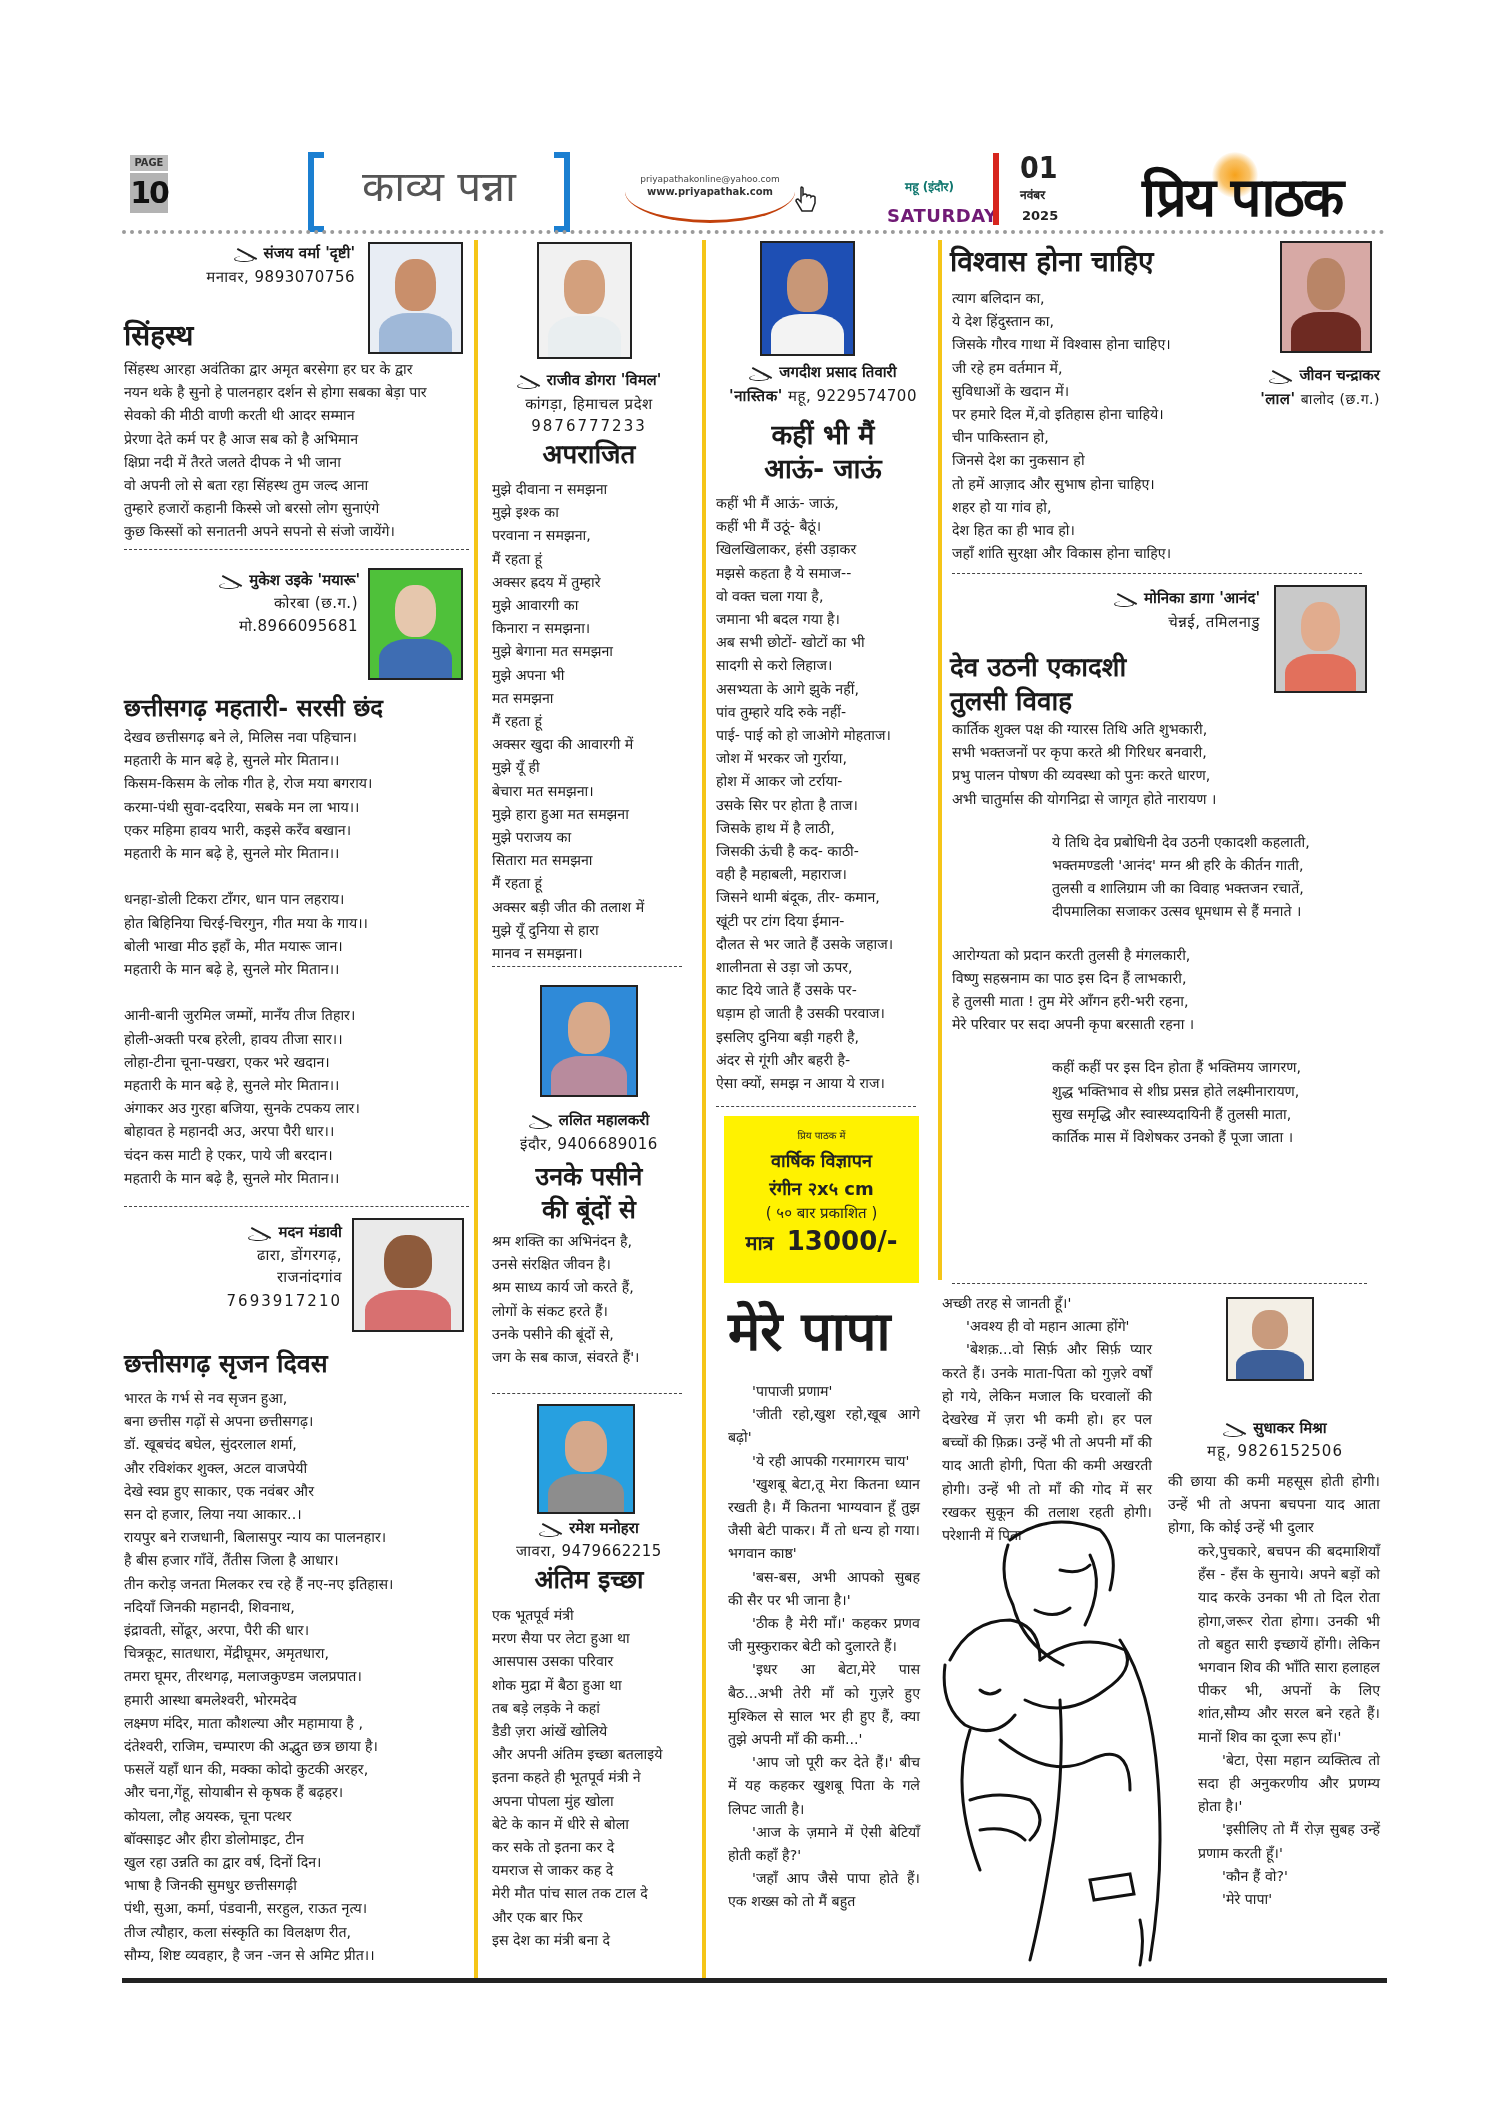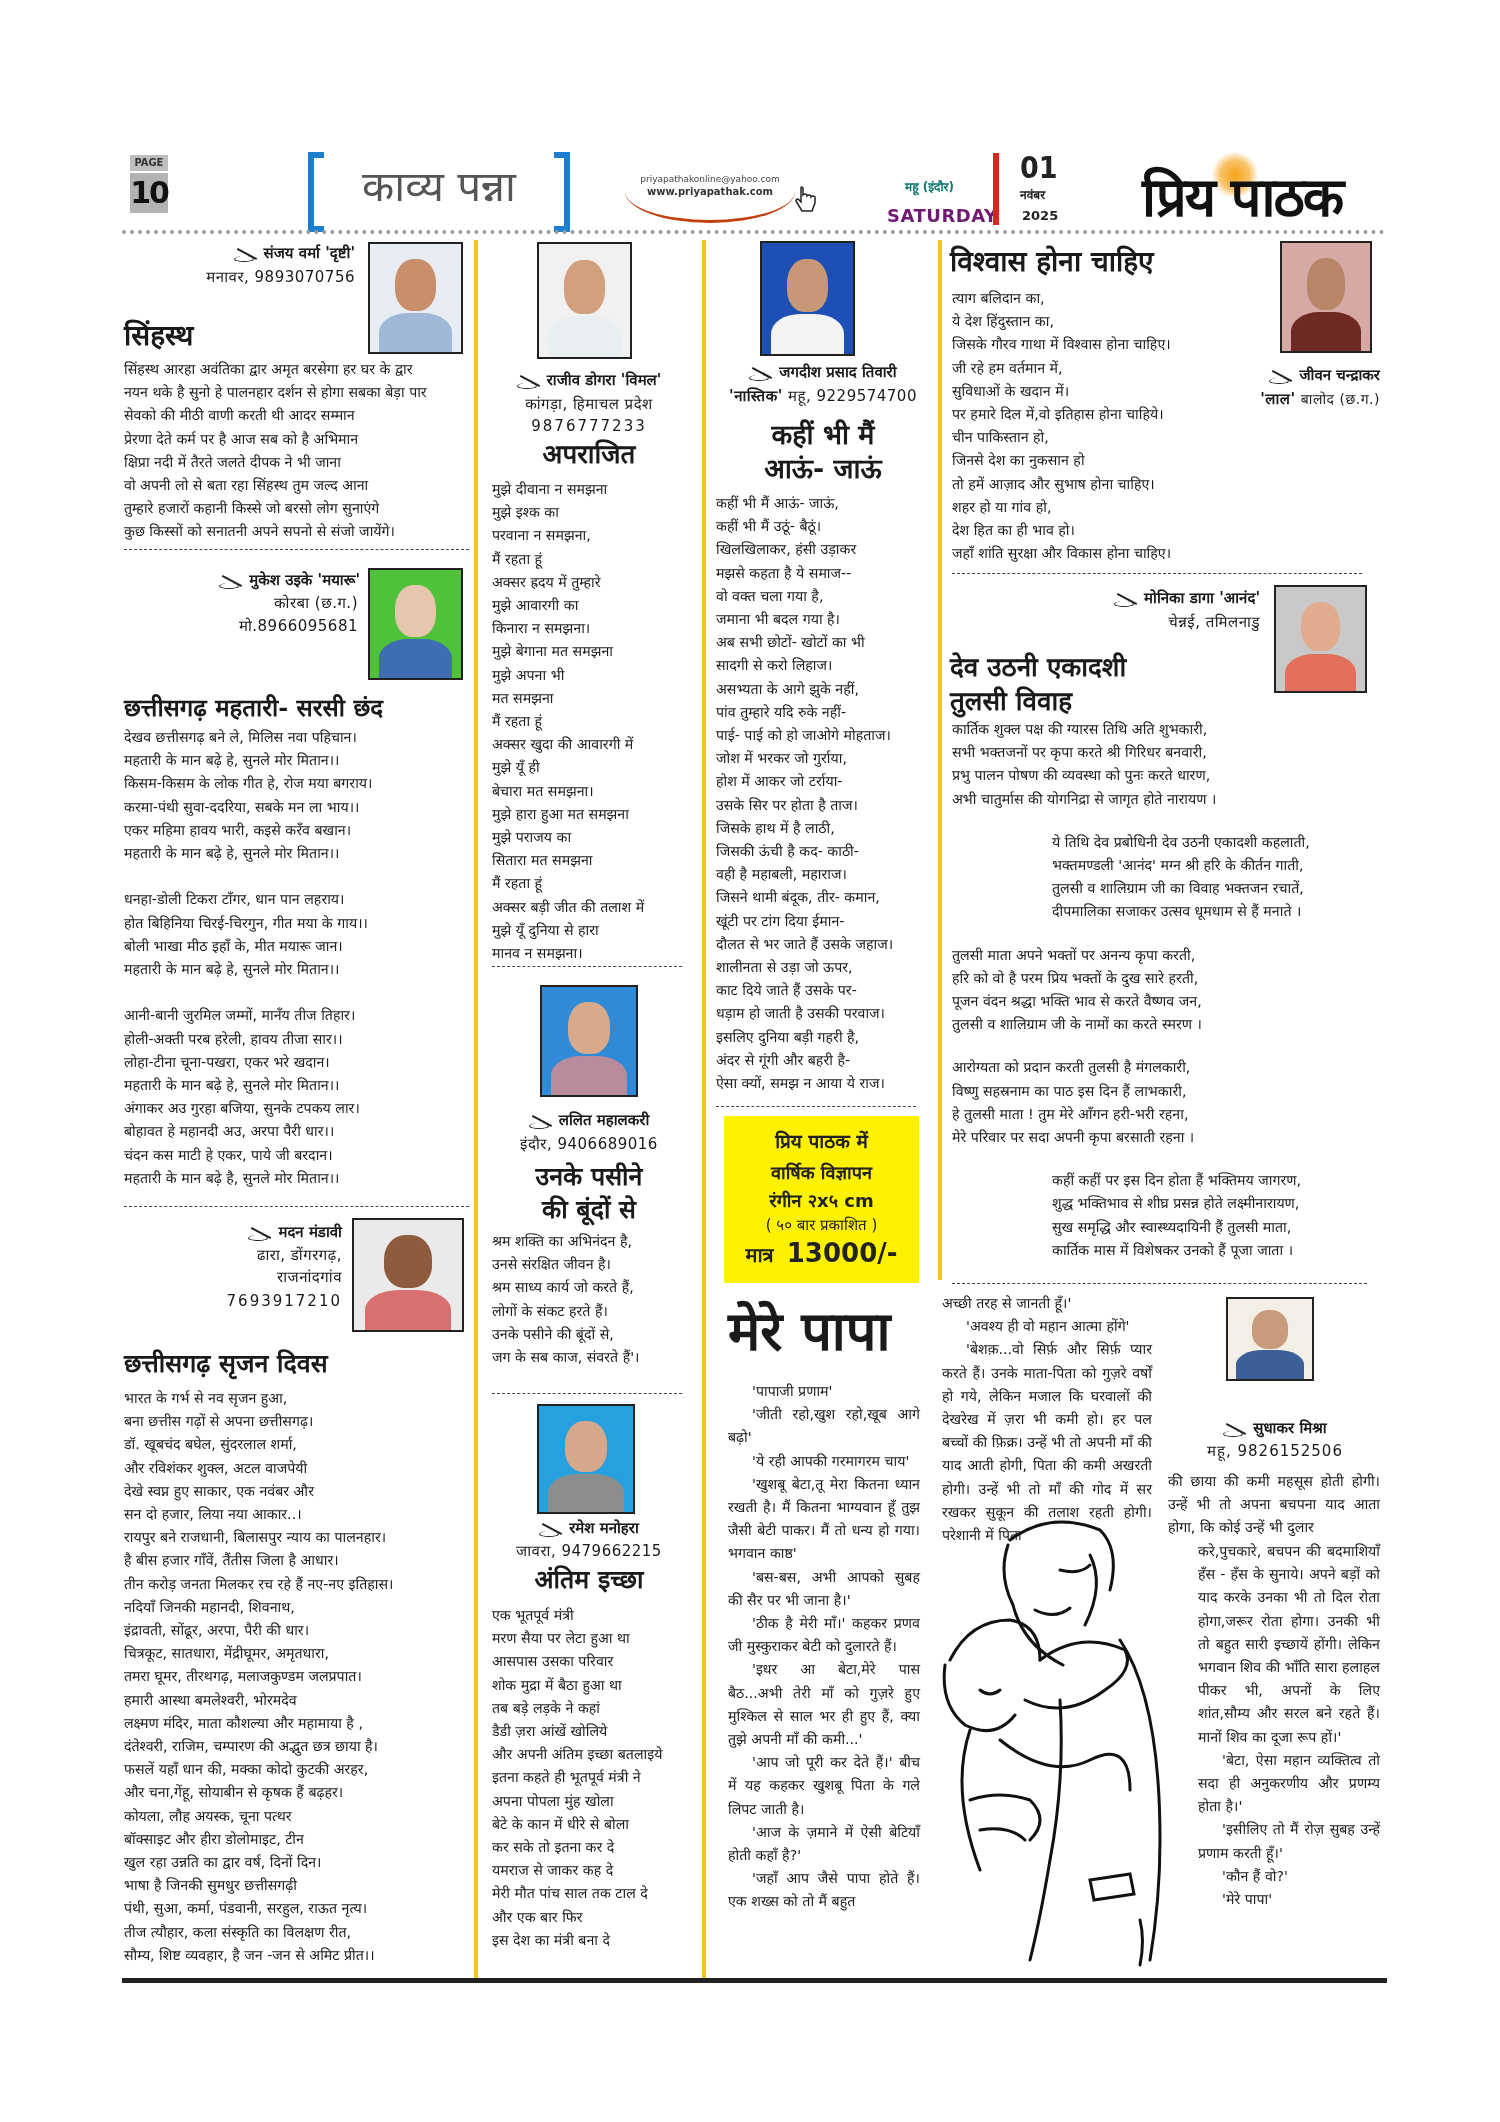--- a/index.html
+++ b/index.html
@@ -288,21 +288,21 @@
     <div>काट दिये जाते हैं उसके पर-</div>
     <div>धड़ाम हो जाती है उसकी परवाज।</div>
     <div>इसलिए दुनिया बड़ी गहरी है,</div>
     <div>अंदर से गूंगी और बहरी है-</div>
     <div>ऐसा क्यों, समझ न आया ये राज।</div>
   </div>
 
 <div class="dash" style="left:716px;top:1106px;width:200px;"></div>
 
 <div class="abs" style="left:724px;top:1116px;width:195px;height:167px;background:#fff200;text-align:center;color:#222;">
-  <div style="font-size:19px;font-weight:bold;margin-top:12px;">प्रिय पाठक में</div>
+  <div style="font-size:10px;font-weight:normal;margin-top:12px;">प्रिय पाठक में</div>
   <div style="font-size:18px;font-weight:bold;margin-top:6px;">वार्षिक विज्ञापन</div>
   <div style="font-size:18px;font-weight:bold;margin-top:4px;">रंगीन २x५ cm</div>
   <div style="font-size:15px;margin-top:2px;">( ५० बार प्रकाशित )</div>
   <div style="margin-top:4px;">
     <span style="font-size:20px;font-weight:bold;">मात्र</span>
     <span style="font:900 26px 'DejaVu Sans',sans-serif;margin-left:8px;">13000/-</span>
   </div>
 </div>
 
 <div class="abs title serif" style="left:950px;top:246px;font-size:28px;">विश्वास होना चाहिए</div>
@@ -350,26 +350,20 @@
       <div>कार्तिक शुक्ल पक्ष की ग्यारस तिथि अति शुभकारी,</div>
       <div>सभी भक्तजनों पर कृपा करते श्री गिरिधर बनवारी,</div>
       <div>प्रभु पालन पोषण की व्यवस्था को पुनः करते धारण,</div>
       <div>अभी चातुर्मास की योगनिद्रा से जागृत होते नारायण ।</div>
     </div>
     <div style="margin-bottom: 20px; padding-left: 100px;">
       <div>ये तिथि देव प्रबोधिनी देव उठनी एकादशी कहलाती,</div>
       <div>भक्तमण्डली 'आनंद' मग्न श्री हरि के कीर्तन गाती,</div>
       <div>तुलसी व शालिग्राम जी का विवाह भक्तजन रचातें,</div>
       <div>दीपमालिका सजाकर उत्सव धूमधाम से हैं मनाते ।</div>
-    </div>
-    <div style="margin-bottom: 20px; padding-left: 0px;">
-      <div>तुलसी माता अपने भक्तों पर अनन्य कृपा करती,</div>
-      <div>हरि को वो है परम प्रिय भक्तों के दुख सारे हरती,</div>
-      <div>पूजन वंदन श्रद्धा भक्ति भाव से करते वैष्णव जन,</div>
-      <div>तुलसी व शालिग्राम जी के नामों का करते स्मरण ।</div>
     </div>
     <div style="margin-bottom: 20px; padding-left: 0px;">
       <div>आरोग्यता को प्रदान करती तुलसी है मंगलकारी,</div>
       <div>विष्णु सहस्रनाम का पाठ इस दिन हैं लाभकारी,</div>
       <div>हे तुलसी माता ! तुम मेरे आँगन हरी-भरी रहना,</div>
       <div>मेरे परिवार पर सदा अपनी कृपा बरसाती रहना ।</div>
     </div>
     <div style="margin-bottom: 20px; padding-left: 100px;">
       <div>कहीं कहीं पर इस दिन होता हैं भक्तिमय जागरण,</div>
       <div>शुद्ध भक्तिभाव से शीघ्र प्रसन्न होते लक्ष्मीनारायण,</div>

